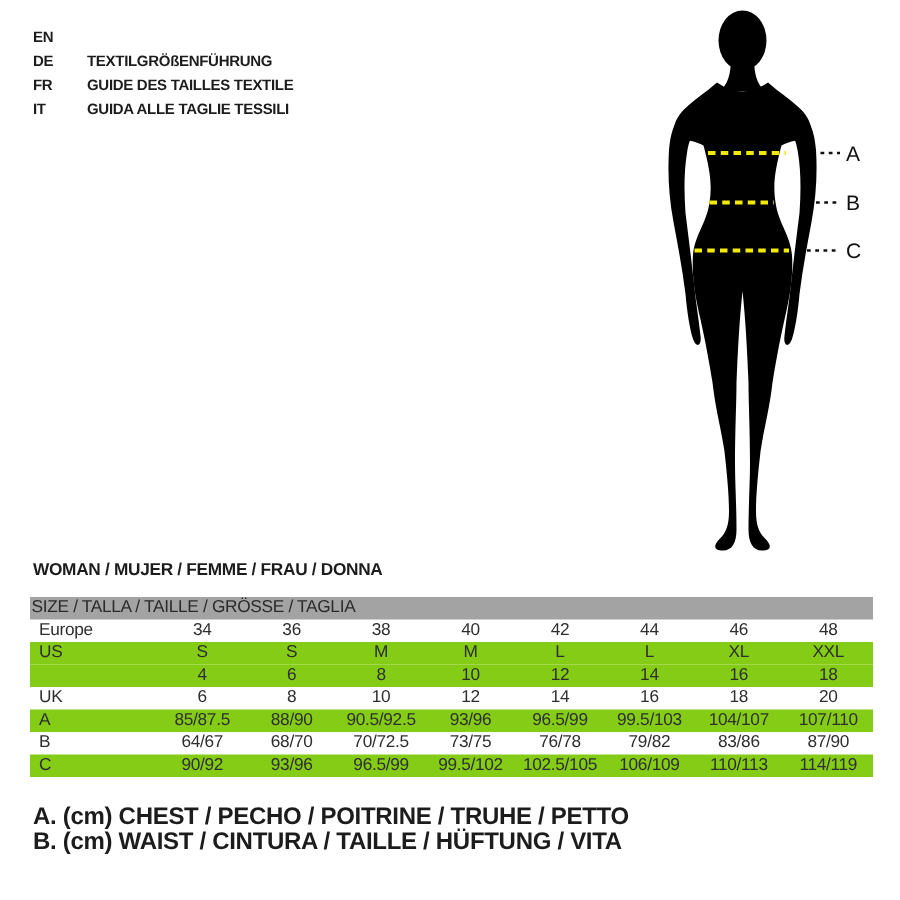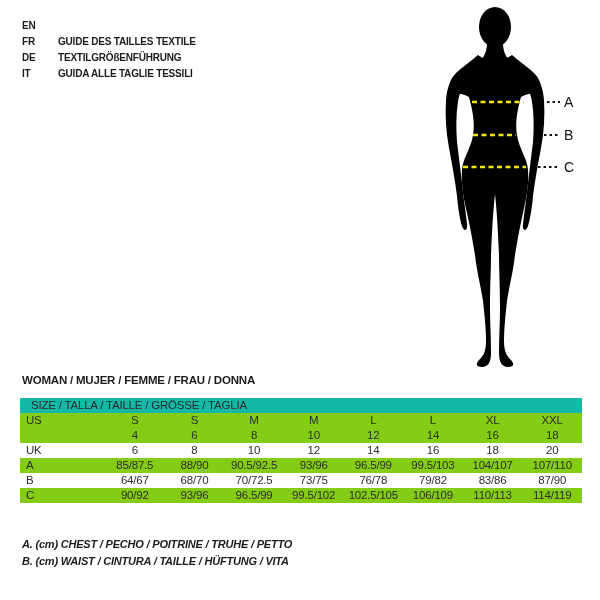--- a/index.html
+++ b/index.html
@@ -14,45 +14,45 @@
   .lang-code { width:36px; }
   
   .figure { position:absolute; left:400px; top:0; width:200px; height:380px; }
   .figure svg { display:block; }
   
   .section-title { position:absolute; left:22px; top:374px;
                    font-size:11.5px; font-weight:bold; letter-spacing:-0.2px; }
   
   .size-table { position:absolute; left:20px; top:398px; width:562px;
                 font-size:11.5px; color:#2e2e2e; letter-spacing:-0.2px; }
-  .t-header { height:15px; line-height:15px; background:#14b8a6;
-              padding-left:11px; color:#2a2a2a; }
+  .t-header { height:15px; line-height:15px; background:#a3a3a3;
+              padding-left:1px; color:#2a2a2a; }
   .t-row { display:flex; height:15px; line-height:15px; }
   .t-row.shaded { background:#84cc16; }
   .t-label { width:85px; padding-left:6px; box-sizing:border-box; }
   .t-cell { flex:1; text-align:center; }
   
   .legend { position:absolute; left:22px; top:536px; }
-  .legend-line { height:17px; line-height:17px; font-size:11px;
-                 font-weight:bold; letter-spacing:-0.2px;font-style:italic; }
+  .legend-line { height:17px; line-height:17px; font-size:16px;
+                 font-weight:bold; letter-spacing:-0.2px; }
 </style>
 </head>
 <body>
 
 <div class="langs">
   <div class="lang-row">
     <span class="lang-code">EN</span>
   </div>
   <div class="lang-row">
+    <span class="lang-code">DE</span>
+    <span class="lang-label">TEXTILGRÖßENFÜHRUNG</span>
+  </div>
+  <div class="lang-row">
     <span class="lang-code">FR</span>
     <span class="lang-label">GUIDE DES TAILLES TEXTILE</span>
-  </div>
-  <div class="lang-row">
-    <span class="lang-code">DE</span>
-    <span class="lang-label">TEXTILGRÖßENFÜHRUNG</span>
   </div>
   <div class="lang-row">
     <span class="lang-code">IT</span>
     <span class="lang-label">GUIDA ALLE TAGLIE TESSILI</span>
   </div>
 </div>
 
 <div class="figure">
   <svg width="200" height="380" viewBox="0 0 200 380">
 
@@ -133,20 +133,31 @@
     <text x="164" y="140" font-size="14" fill="#111">B</text>
     <text x="164" y="172" font-size="14" fill="#111">C</text>
   </svg>
 </div>
 
 <div class="section-title">WOMAN / MUJER / FEMME / FRAU / DONNA</div>
 
 <div class="size-table">
   <div class="t-header">SIZE / TALLA / TAILLE / GRÖSSE / TAGLIA</div>
 
+  <div class="t-row">
+    <div class="t-label">Europe</div>
+    <div class="t-cell">34</div>
+    <div class="t-cell">36</div>
+    <div class="t-cell">38</div>
+    <div class="t-cell">40</div>
+    <div class="t-cell">42</div>
+    <div class="t-cell">44</div>
+    <div class="t-cell">46</div>
+    <div class="t-cell">48</div>
+  </div>
 
   <div class="t-row shaded">
     <div class="t-label">US</div>
     <div class="t-cell">S</div>
     <div class="t-cell">S</div>
     <div class="t-cell">M</div>
     <div class="t-cell">M</div>
     <div class="t-cell">L</div>
     <div class="t-cell">L</div>
     <div class="t-cell">XL</div>

